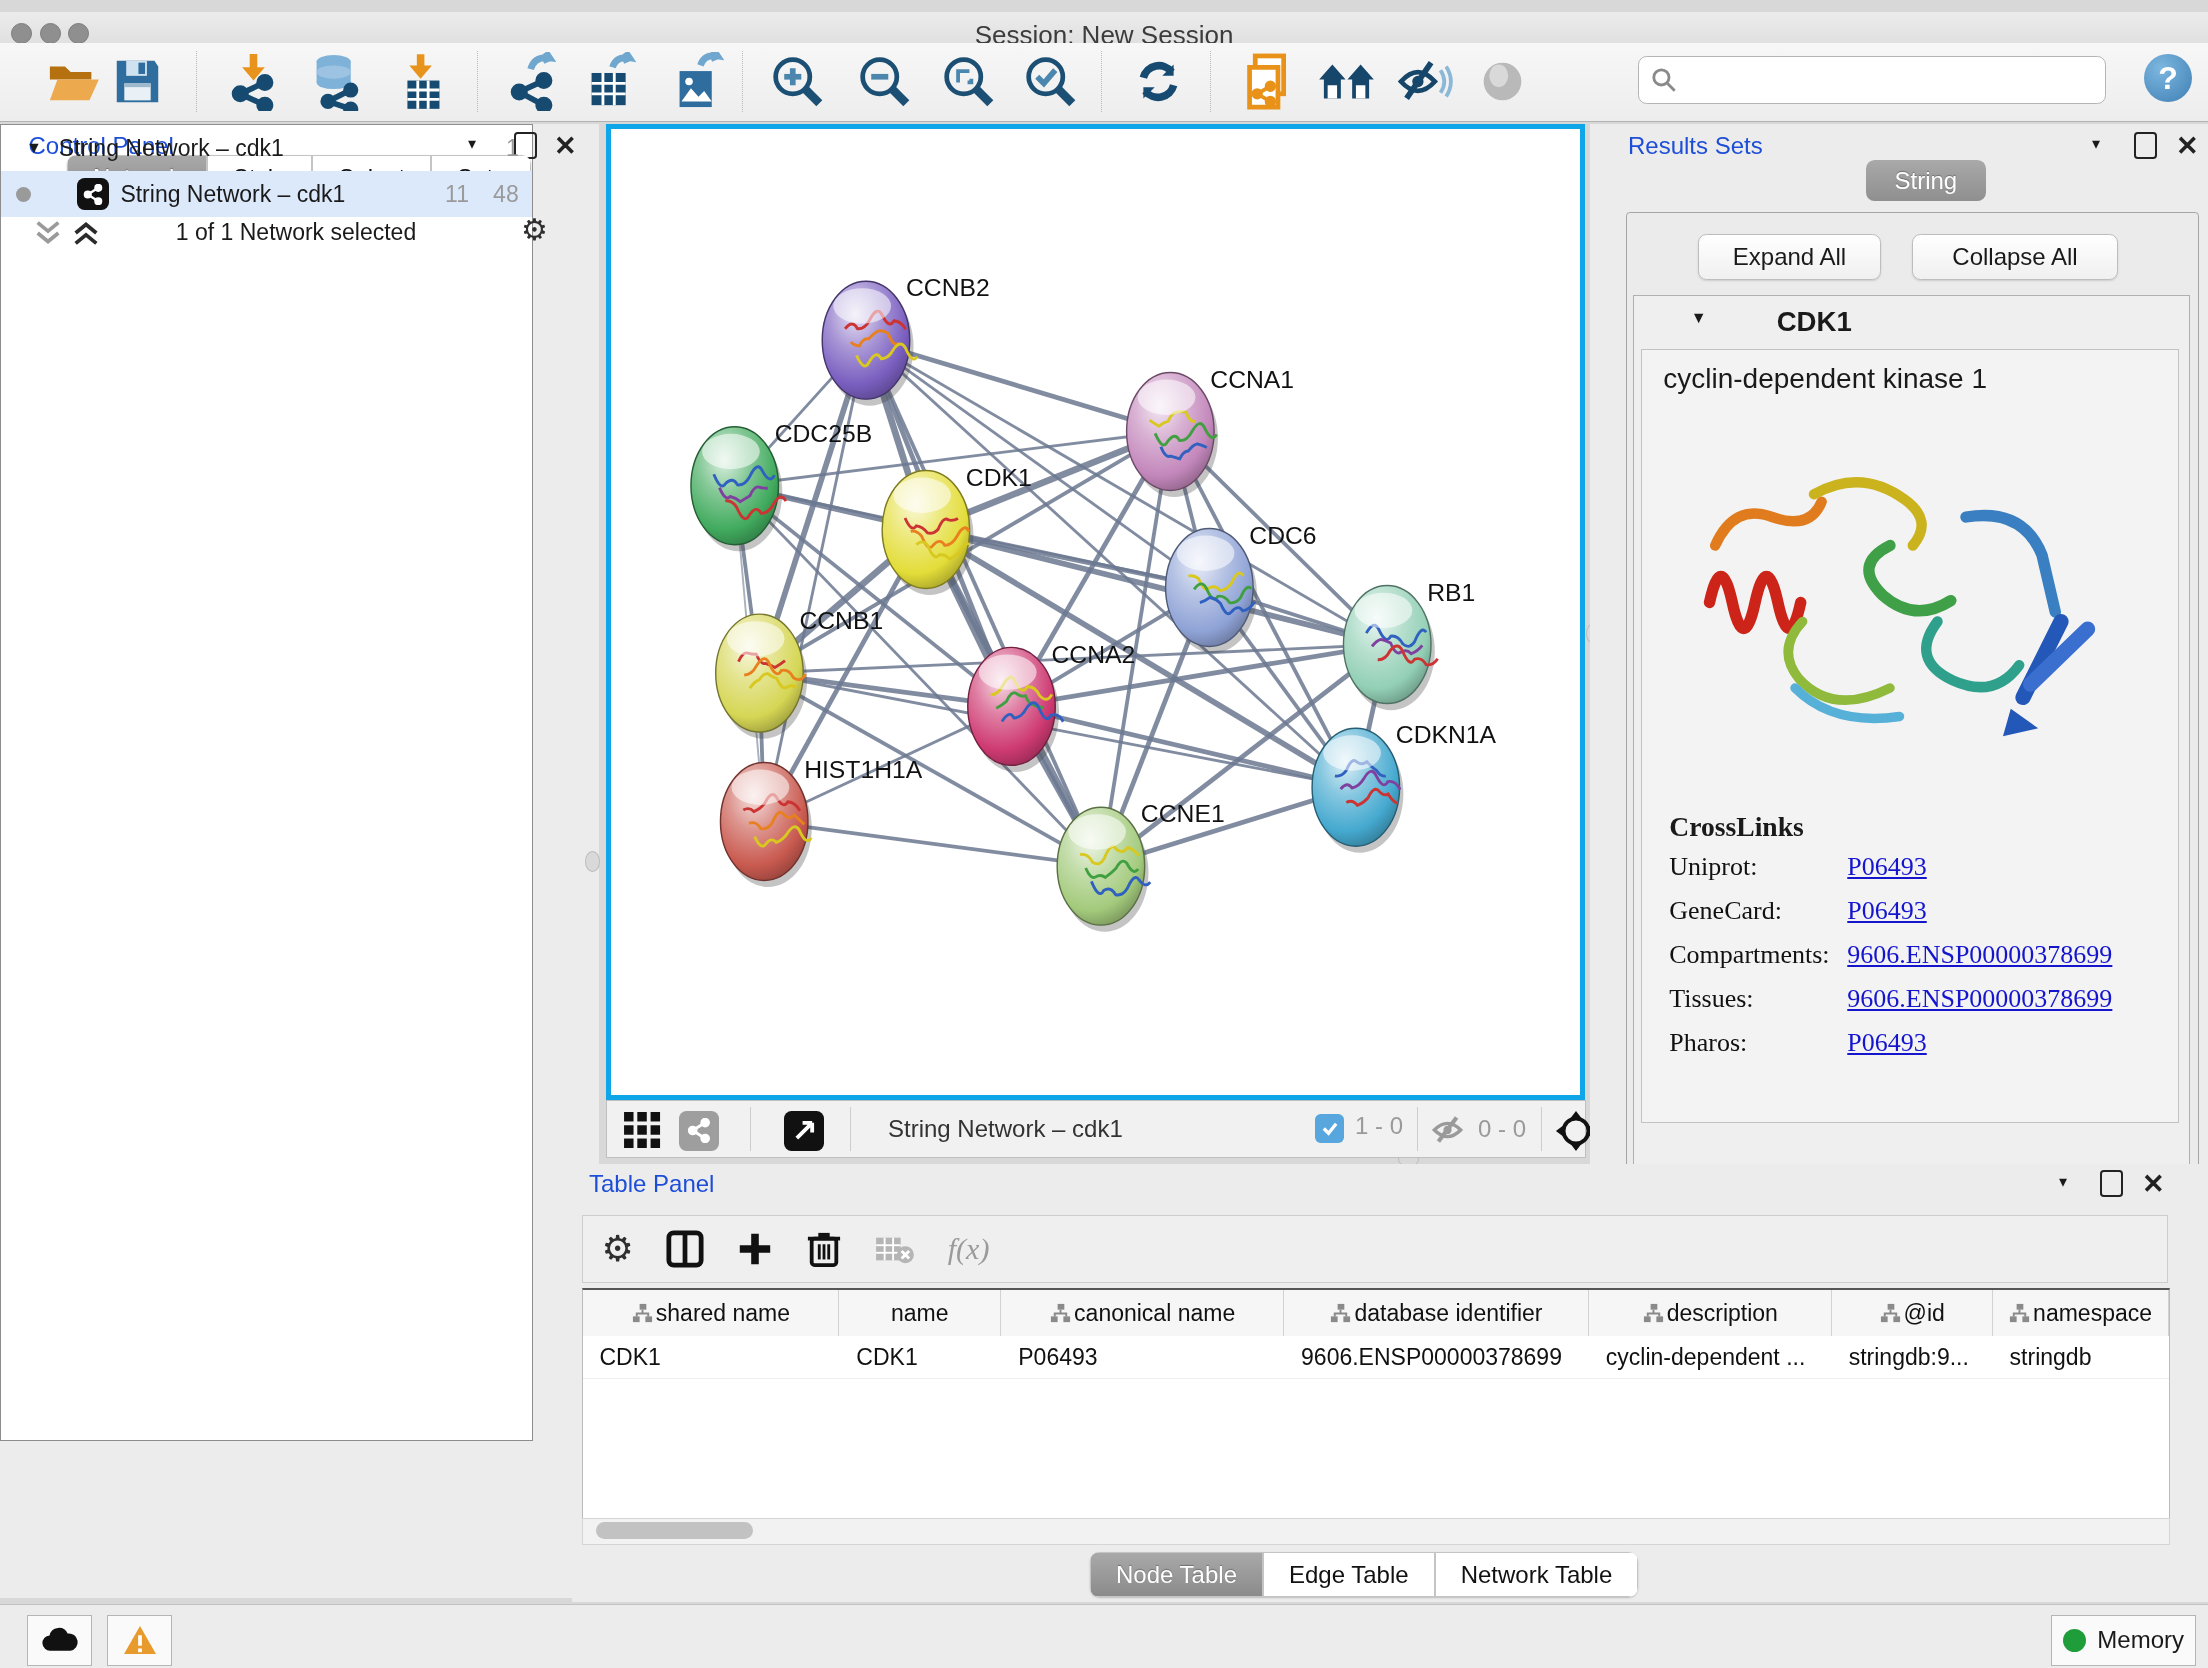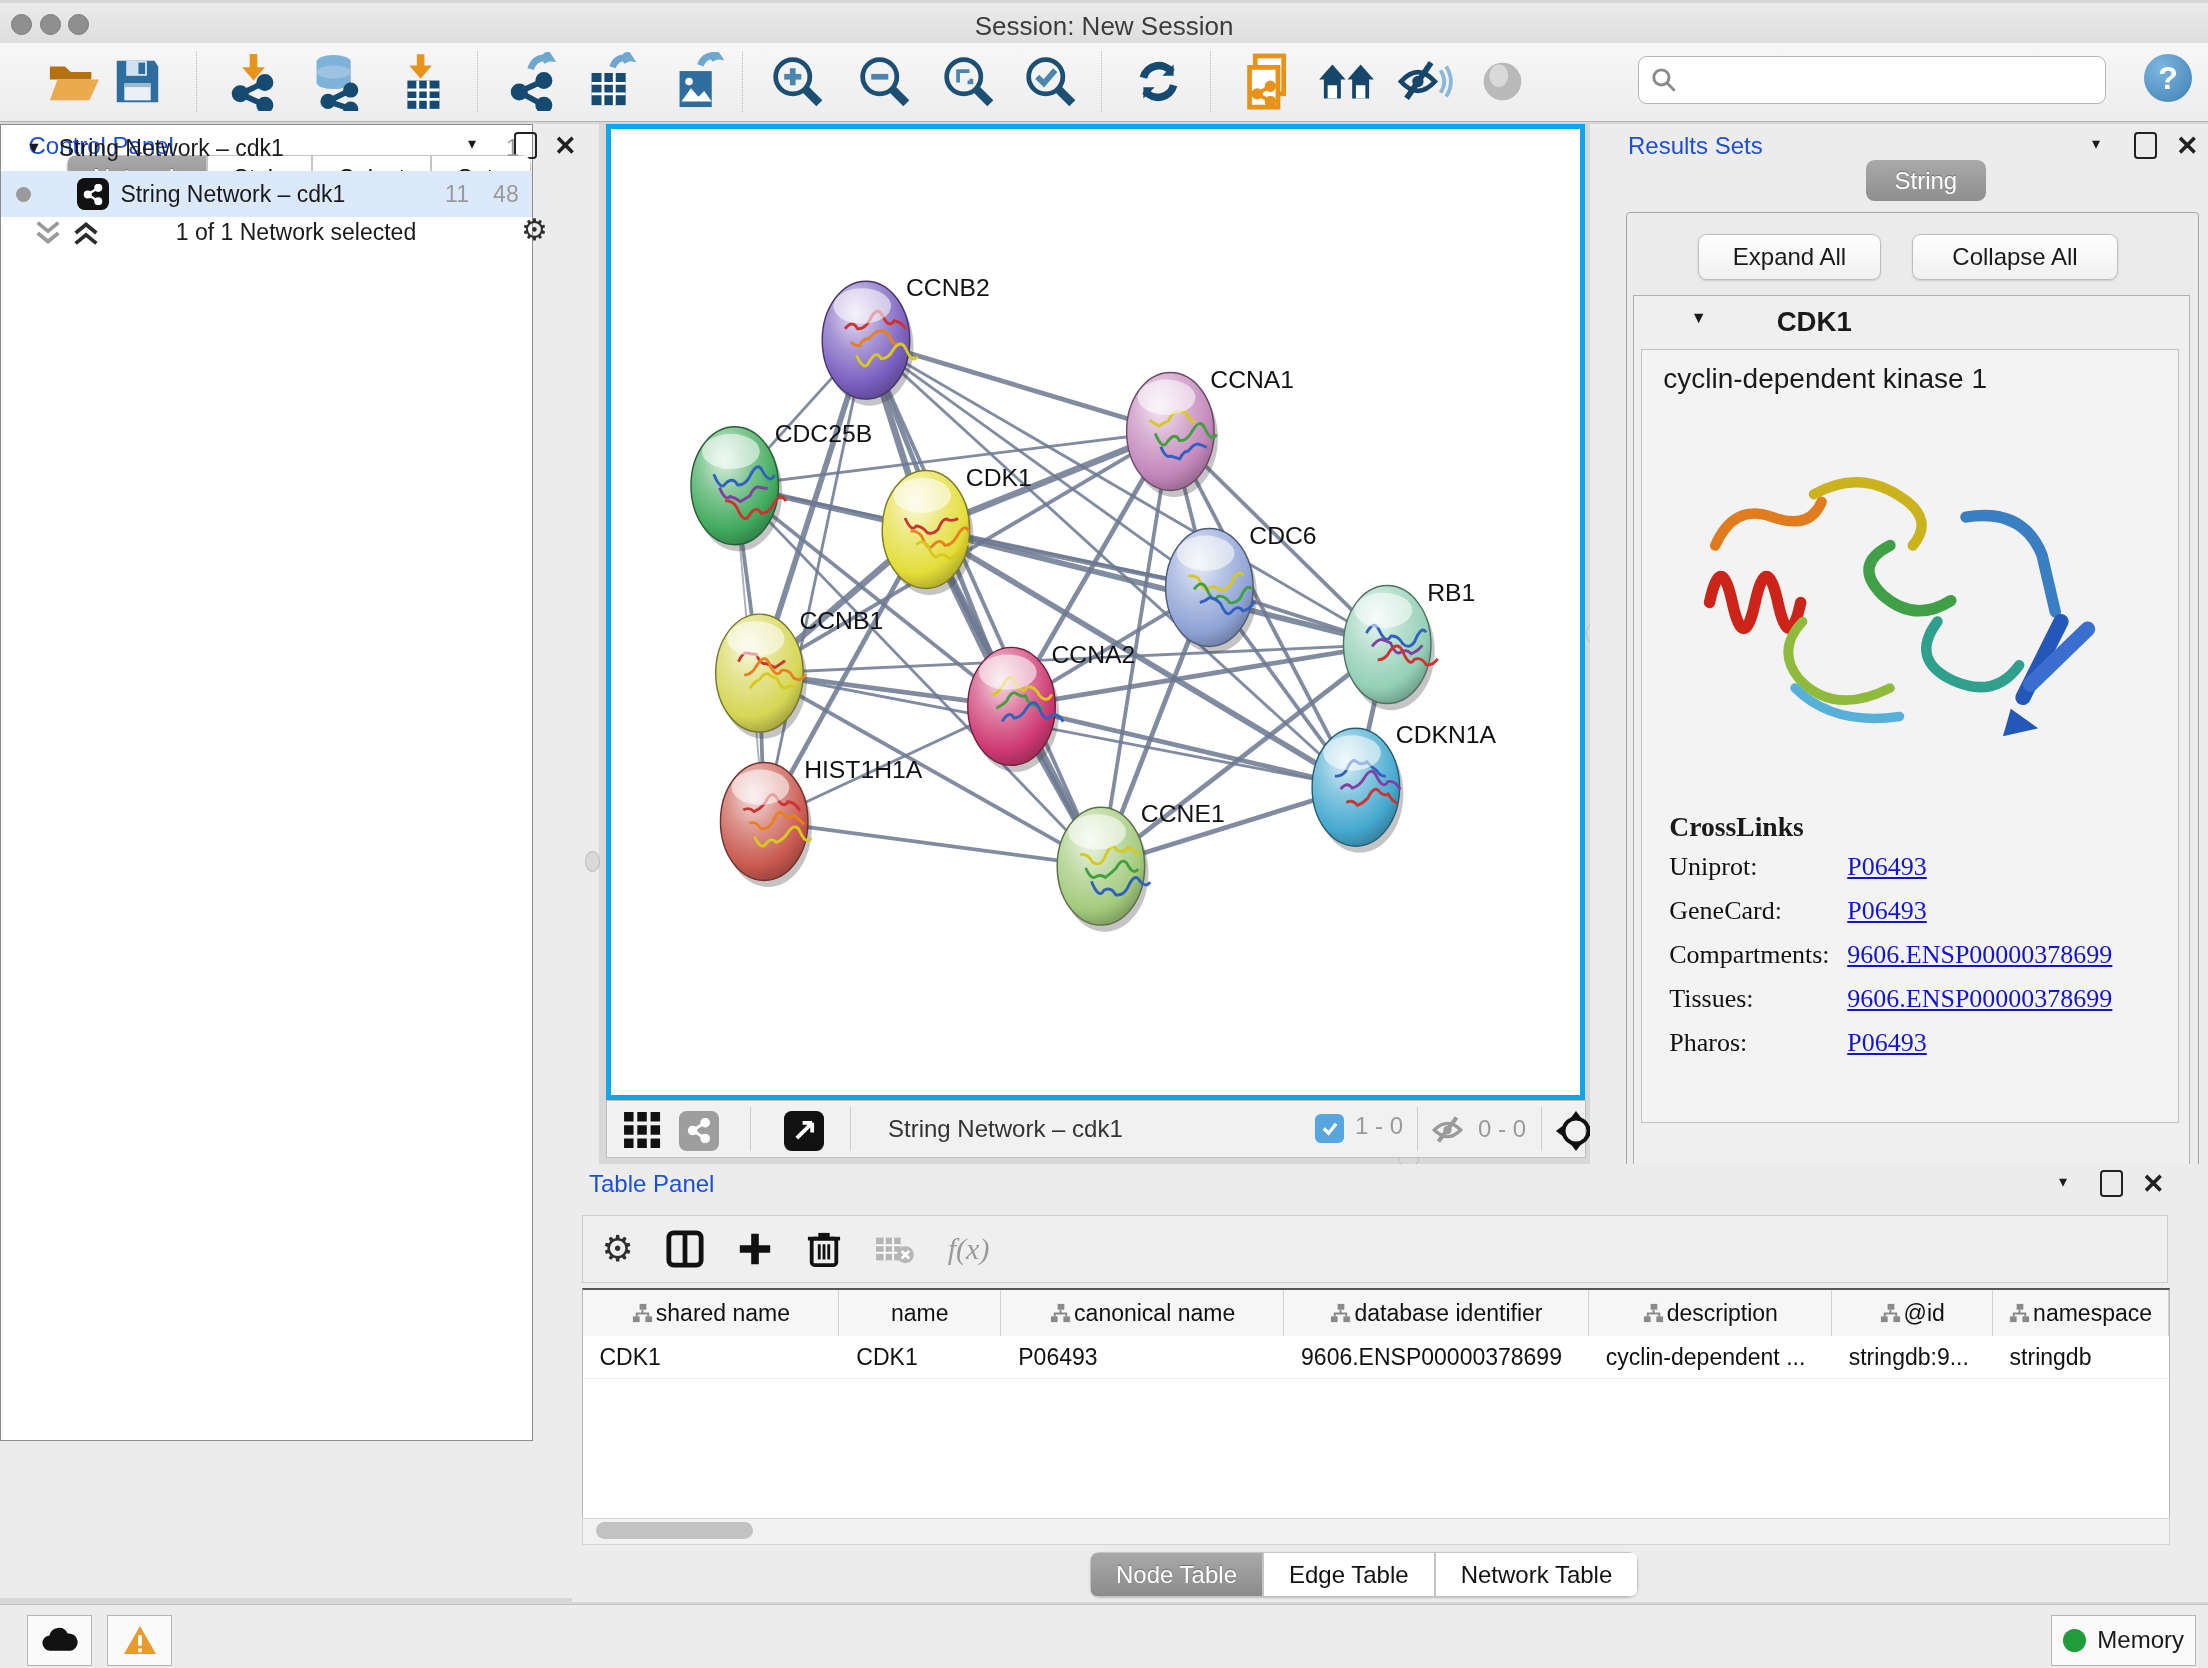--- a/index.html
+++ b/index.html
@@ -2,21 +2,21 @@
 <html style="font-size:15px"><head>
 <meta charset="utf-8">
 <style>
   html,body{margin:0;padding:0;background:#d8d8d8;}
   body{width:2208px;height:1668px;position:relative;overflow:hidden;
        font-family:"Liberation Sans", sans-serif;color:#1a1a1a;
        -webkit-font-smoothing:antialiased;}
   .abs{position:absolute;}
 
   
-  #titlebar{left:0;top:3px;width:2208px;height:42px;
+  #titlebar{left:0;top:12px;width:2208px;height:42px;
     background:linear-gradient(#ececec,#dcdcdc);border-bottom:1px solid #b6b6b6;}
   .traffic{position:absolute;top:11.4px;width:19px;height:19px;border-radius:50%;
     background:#8f8f8f;border:1px solid #7a7a7a;}
   #win-title{position:absolute;top:7.6px;left:0;width:100%;text-align:center;
     font-size:26px;color:#3c3c3c;}
 
   
   #toolbar{left:0;top:43px;width:2208px;height:78px;
     background:linear-gradient(#f7f7f7,#ededed);border-bottom:1px solid #b2b2b2;}
   .ticon{position:absolute;top:5.7px;width:61px;height:65px;display:flex;

